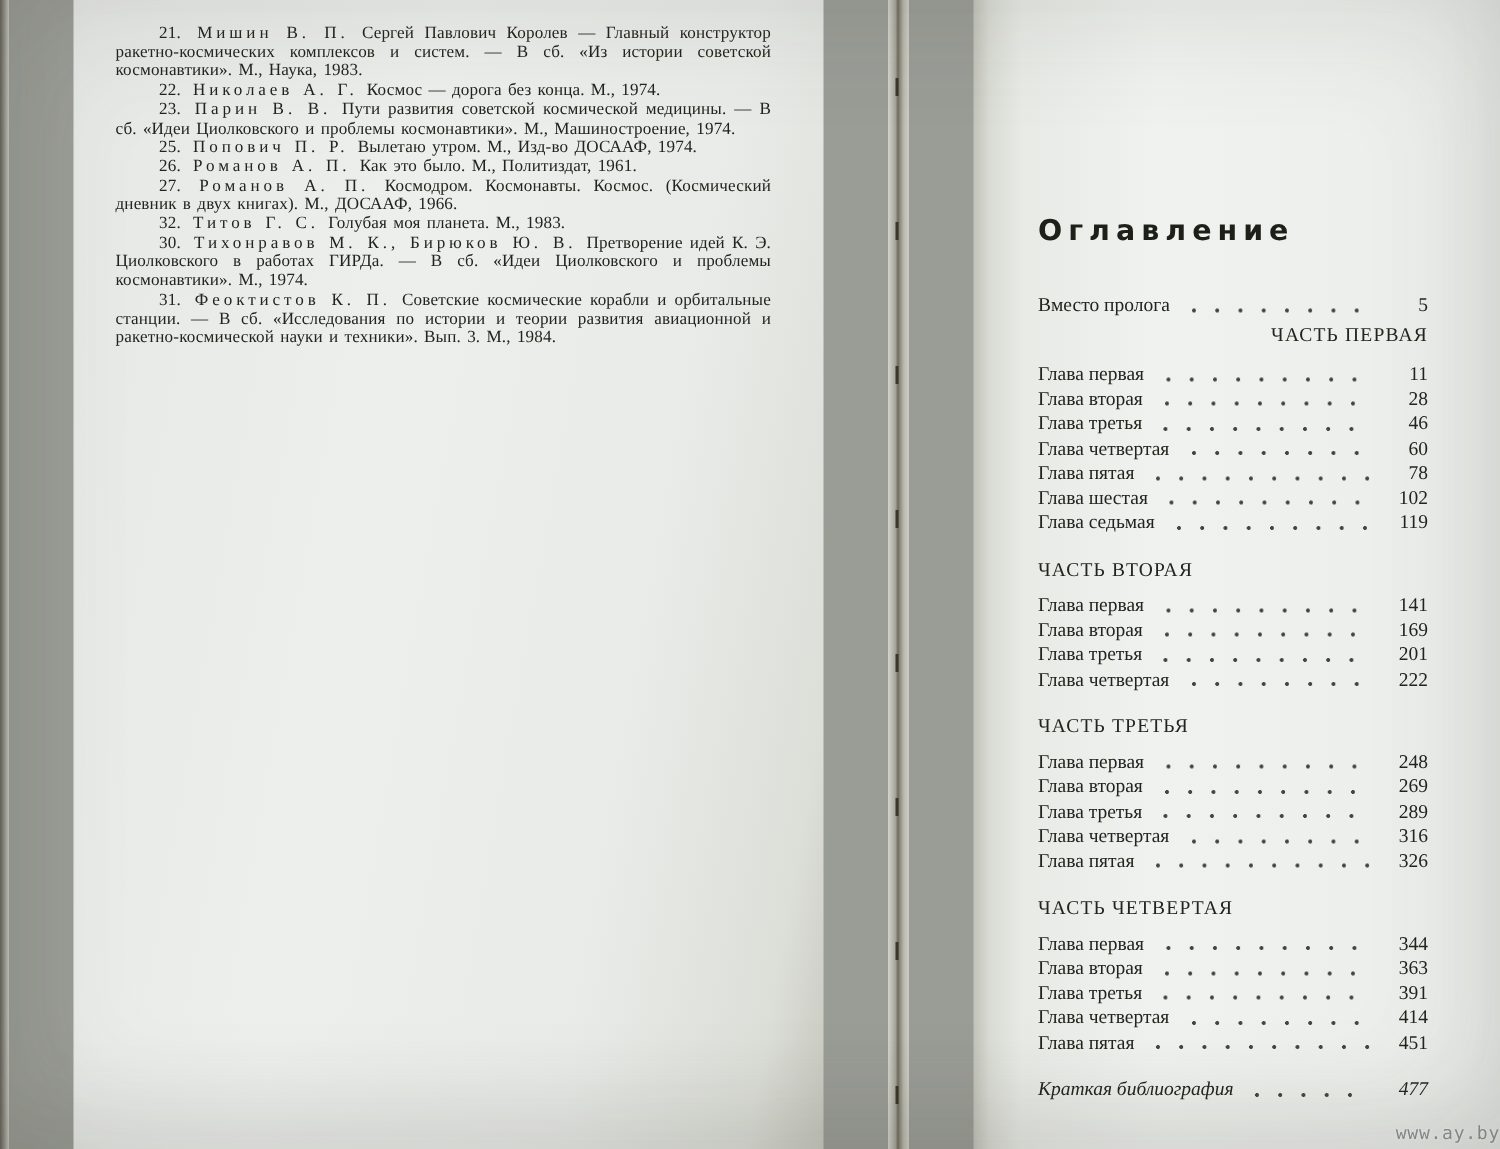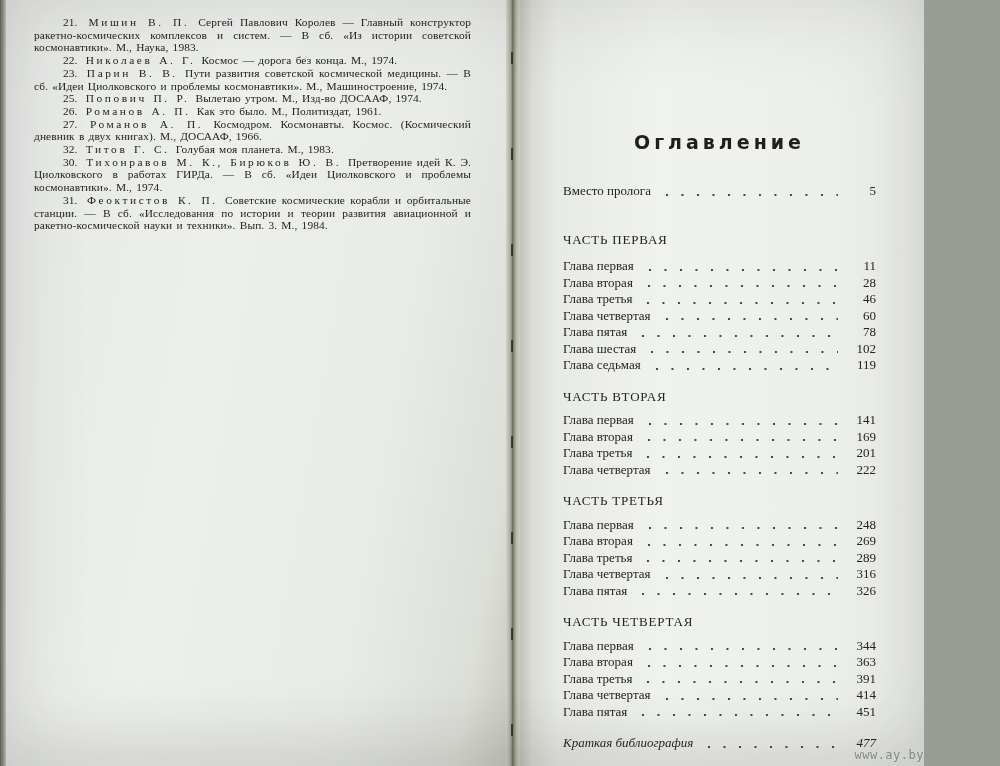--- a/index.html
+++ b/index.html
@@ -1,17 +1,17 @@
 <!DOCTYPE html>
 <html><head>
 <meta charset="utf-8">
 <style>
   html,body{margin:0;padding:0;background:#9a9c96;}
-  .photo{position:relative;width:924px;height:766px;display:flex;overflow:hidden;
-         font-family:"Liberation Serif",serif;color:#23241d;}
+  .photo{position:relative;width:1000px;height:766px;display:flex;overflow:hidden;
+         font-family:"Liberation Serif",serif;color:#23241d;gap:43px;}
   .photo::after{content:"";position:absolute;inset:0;pointer-events:none;
          box-shadow:inset 0 0 90px rgba(66,68,56,.16), inset 0 -30px 50px rgba(66,68,56,.07);}
 
   
   .book-edge{width:6px;height:100%;
          background:linear-gradient(to right,#63635c 0%,#9a9a92 55%,#c9cac4 100%);}
   .page{position:relative;height:100%;box-sizing:border-box;}
   .page.left{width:500px;
          background:linear-gradient(100deg,#e6e8e6 0%,#edefed 40%,#e9ebe8 72%,#dcded8 92%,#c7c8bf 100%);}
   .page.right{flex:1;
@@ -24,30 +24,30 @@
 
   
   .bib{padding:16px 35px 0 28px;font-size:11.4px;line-height:12.7px;
        text-align:justify;letter-spacing:.1px;word-spacing:1.2px;}
   .bib p{margin:0;text-indent:29px;}
   .bib .num{padding-right:4px;}
   .bib .author{letter-spacing:2.6px;padding-right:2px;}
 
   
   .toc{padding:131px 48px 0 43px;font-size:13px;}
-  .toc h1{margin:0 0 30px;text-align:center;font-family:"DejaVu Sans",sans-serif;
+  .toc h1{margin:12px 0 30px;font-family:"DejaVu Sans",sans-serif;
           font-weight:bold;font-size:19px;letter-spacing:4px;color:#1e1f19;}
   .toc-row{display:flex;line-height:16.5px;}
   .toc-row .lbl{white-space:nowrap;}
   .toc-row .leader{flex:1 1 auto;align-self:flex-end;height:4px;margin:0 8px 3px 14px;
           background-image:radial-gradient(circle at 2px 2px,#45463c 1.1px,rgba(0,0,0,0) 1.5px);
           background-size:15.5px 4px;background-repeat:repeat-x;}
   .toc-row .pg{width:30px;text-align:right;white-space:nowrap;}
   .part-title{line-height:16.5px;letter-spacing:.8px;margin:15px 0 7px;}
-  .toc-part:first-child .part-title{margin-top:32px;margin-bottom:10px;}
+  .toc-part:first-child .part-title{margin-top:3px;margin-bottom:10px;text-align:right;}
   #prologue-slot{margin-top:0;}
   #final-slot{margin-top:15px;font-style:italic;}
 
   
   .watermark{position:absolute;right:0;bottom:4px;font-family:"DejaVu Sans Mono",monospace;
           font-size:12px;letter-spacing:.5px;color:#8b9292;text-shadow:0 0 2px #ffffff;}
 </style>
 </head>
 <body>
 

